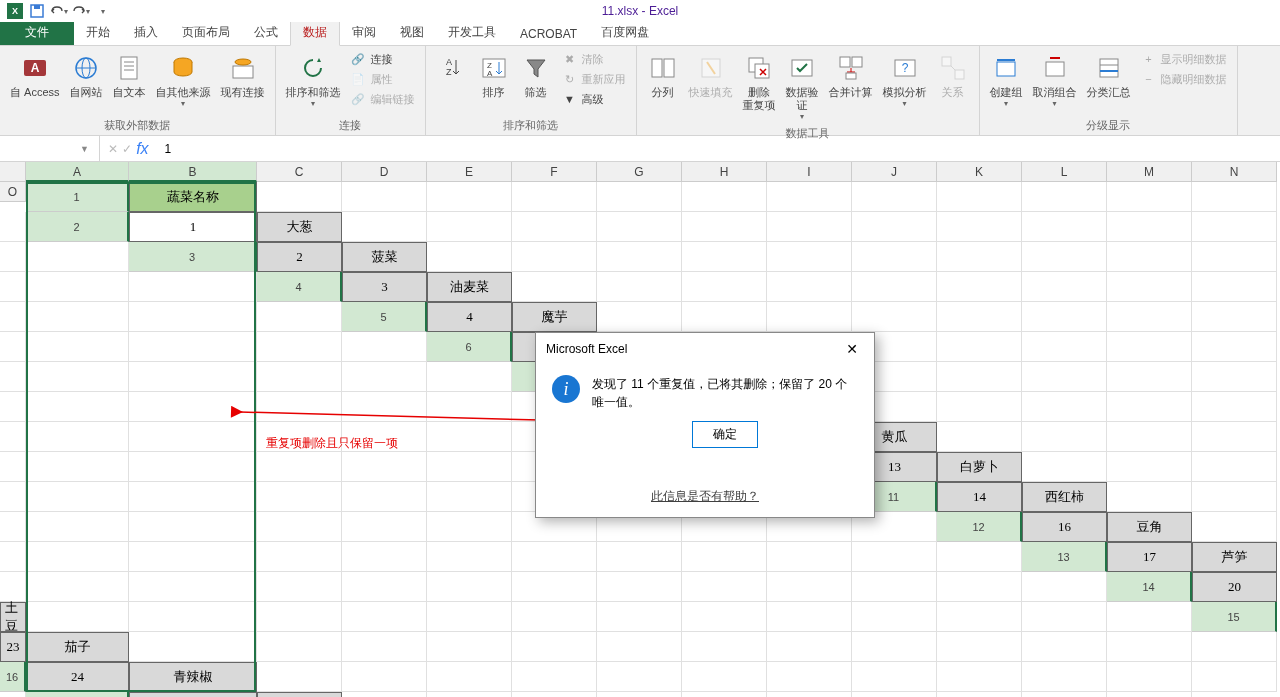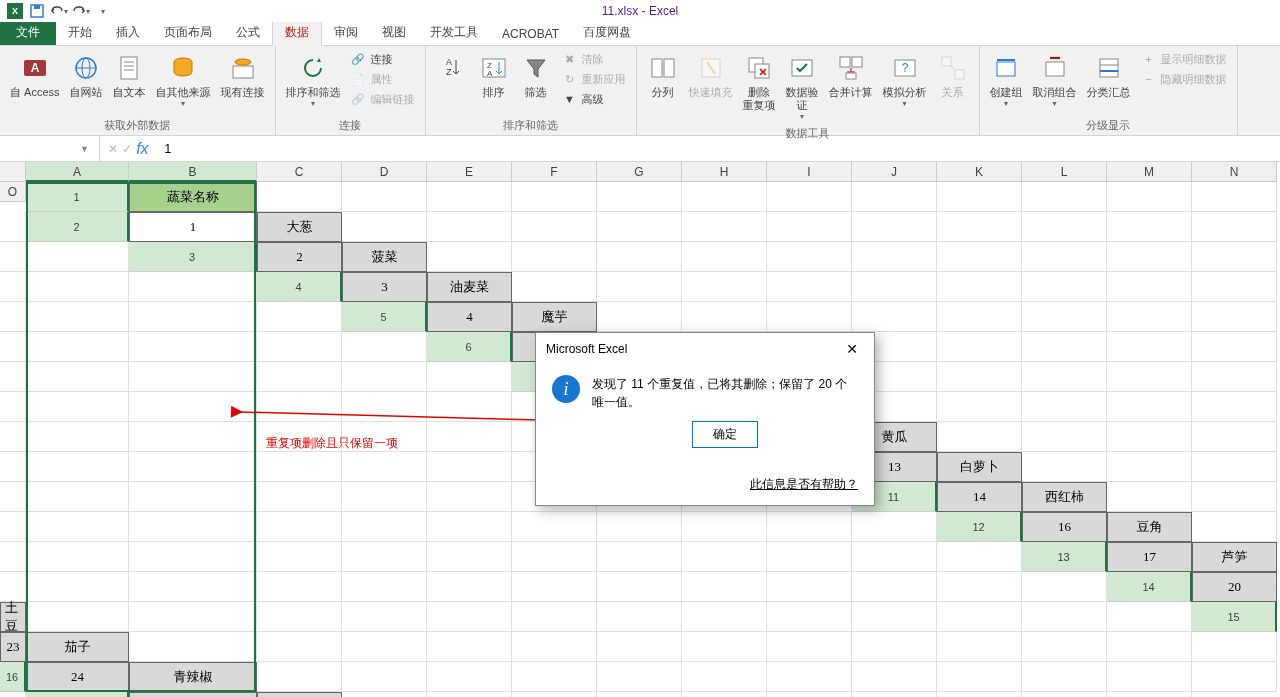--- a/index.html
+++ b/index.html
@@ -7,21 +7,21 @@
   
   
   .titlebar { height: 22px; background: #fff; display: flex; align-items: center; position: relative; }
   .qat { display: flex; align-items: center; gap: 4px; padding-left: 6px; }
   .qat-item { width: 18px; height: 18px; display: flex; align-items: center; justify-content: center; color: #444; cursor: pointer; }
   .excel-logo { width: 16px; height: 16px; background: #217346; color: #fff; display: flex; align-items: center; justify-content: center; font-size: 9px; font-weight: bold; }
   .title-text { position: absolute; left: 50%; transform: translateX(-50%); color: #4c1d95; font-size: 12px; }
   
   
   .ribbon-tabs { height: 24px; background: #fff; display: flex; align-items: flex-end; border-bottom: 1px solid #d4d4d4; }
-  .file-tab { background: #217346; color: #fff; padding: 4px 16px; font-size: 12px; cursor: pointer; }
+  .file-tab { background: #217346; color: #fff; padding: 4px 25px; font-size: 12px; cursor: pointer; }
   .ribbon-tab { padding: 4px 12px; font-size: 12px; color: #444; cursor: pointer; }
   .ribbon-tab.active { background: #f1f1f1; border: 1px solid #d4d4d4; border-bottom: 1px solid #f1f1f1; margin-bottom: -1px; color: #b91c1c; }
   
   
   .ribbon { height: 90px; background: #f1f1f1; border-bottom: 1px solid #d4d4d4; display: flex; }
   .ribbon-group { border-right: 1px solid #d4d4d4; padding: 3px 6px 0 6px; display: flex; flex-direction: column; justify-content: space-between; position: relative; }
   .ribbon-group-label { text-align: center; color: #666; font-size: 11px; padding: 2px 0; }
   .ribbon-group-content { display: flex; align-items: flex-start; gap: 2px; flex: 1; }
   .ribbon-btn-large { display: flex; flex-direction: column; align-items: center; justify-content: flex-start; padding: 3px 4px; cursor: pointer; min-width: 40px; }
   .ribbon-btn-large .icon { width: 32px; height: 32px; display: flex; align-items: center; justify-content: center; margin-bottom: 2px; }
@@ -56,22 +56,22 @@
   
   
   .selection-border { position: absolute; border: 2px solid #217346; pointer-events: none; }
   
   
   .dialog { position: absolute; background: #fff; border: 1px solid #888; box-shadow: 4px 4px 12px rgba(0,0,0,0.3); font-size: 12px; }
   .dialog-title { padding: 8px 10px; display: flex; justify-content: space-between; align-items: center; }
   .dialog-close { cursor: pointer; font-size: 14px; padding: 0 6px; }
   .dialog-body { padding: 10px 16px 16px 16px; display: flex; align-items: flex-start; gap: 12px; }
   .info-icon { width: 28px; height: 28px; border-radius: 50%; background: #1976d2; color: #fff; display: flex; align-items: center; justify-content: center; font-size: 18px; font-style: italic; font-family: Georgia, serif; flex-shrink: 0; }
-  .dialog-btn { display: block; margin: 10px auto 4px; padding: 4px 20px; border: 1px solid #0078d7; background: #fff; cursor: pointer; font-size: 12px; }
-  .dialog-link { color: #000000; text-decoration: underline; cursor: pointer; padding: 8px 16px 12px; display: block; text-align: right; }
+  .dialog-btn { display: block; margin: 10px auto 16px; padding: 4px 20px; border: 1px solid #0078d7; background: #fff; cursor: pointer; font-size: 12px; }
+  .dialog-link { color: #404040; text-decoration: underline; cursor: pointer; padding: 8px 16px 12px; display: block; text-align: center; }
   
   
   .annotation-text { position: absolute; color: #e60000; font-size: 12px; font-family: "SimSun", serif; }
   .arrow-svg { position: absolute; pointer-events: none; }
   
   .chev { font-size: 8px; color: #666; }
   
   svg { display: block; }
 </style>
 </head>

